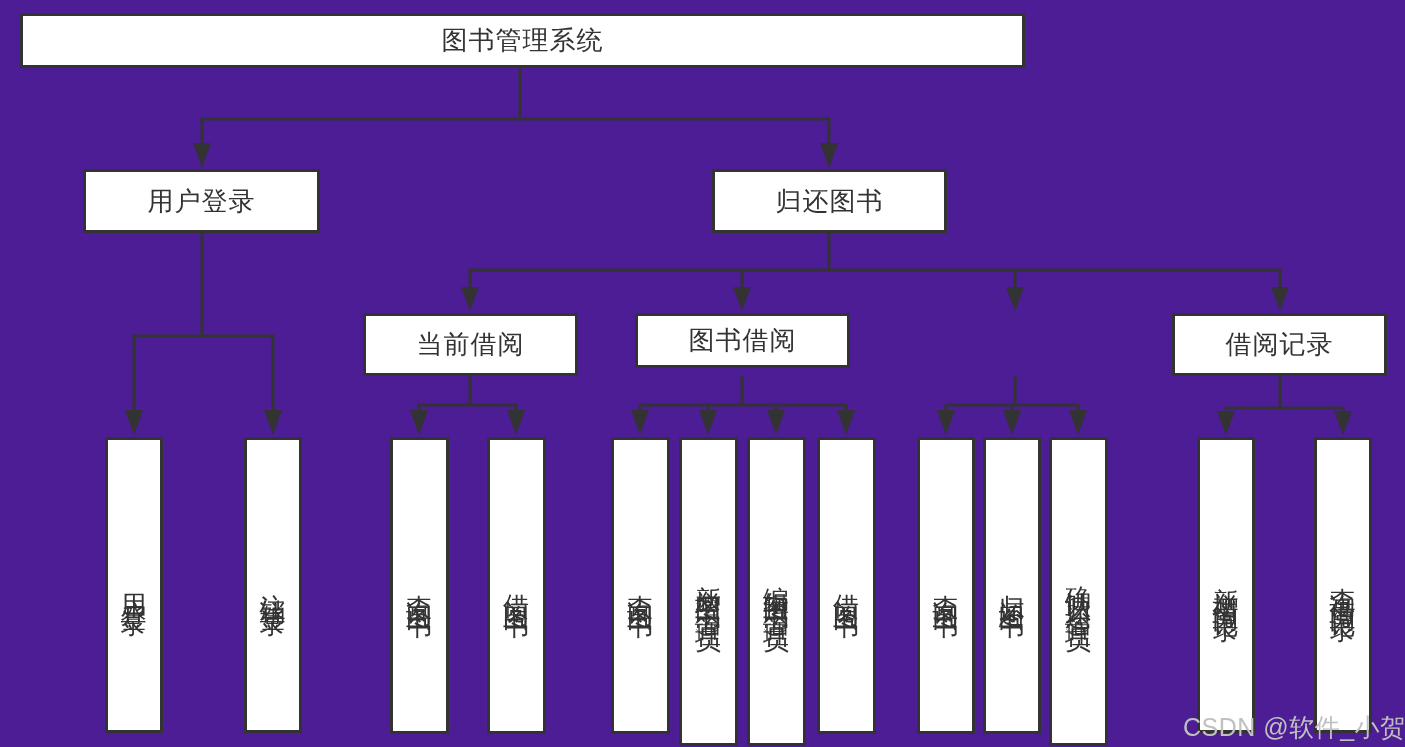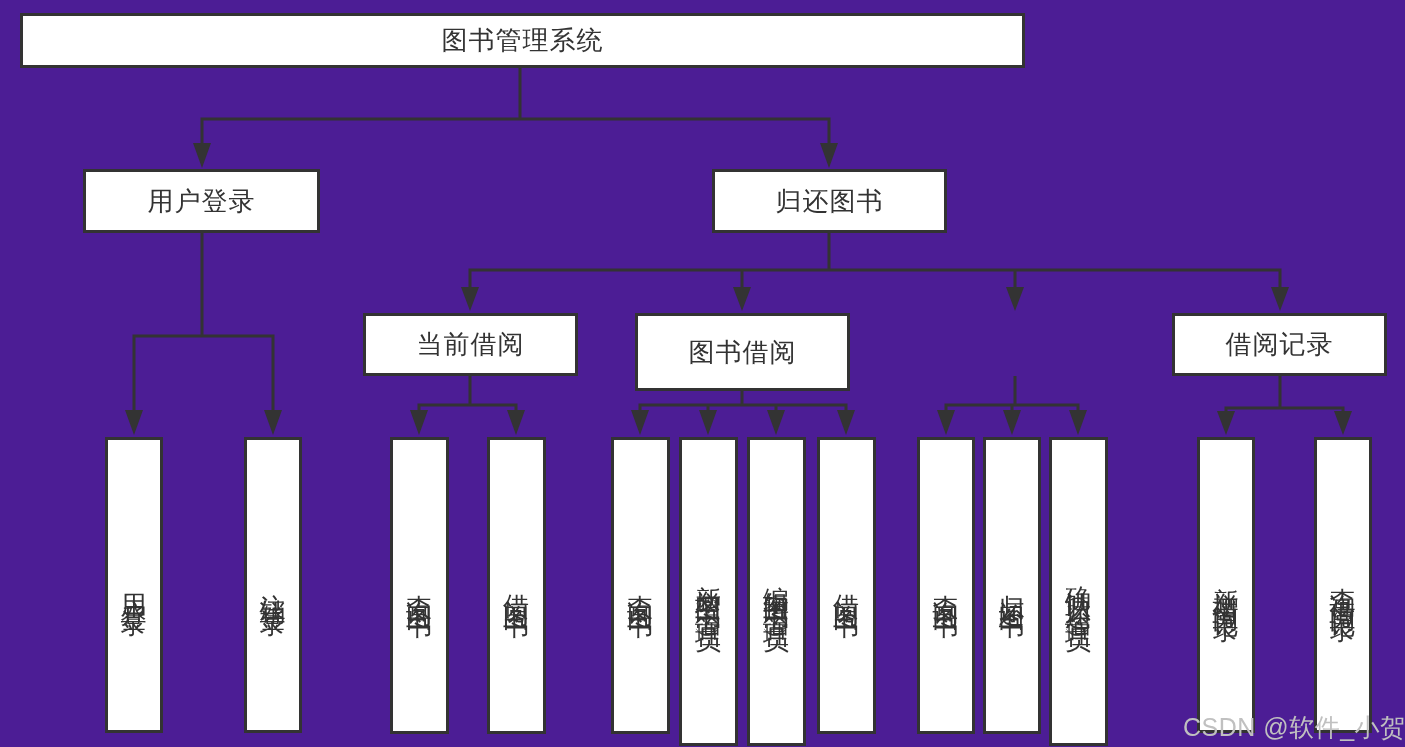--- a/index.html
+++ b/index.html
@@ -94,21 +94,21 @@
       <polygon points="1334,411 1352,411 1343,435"></polygon>
     </g>
   </svg>
 
   <div class="node hbox" style="left:20px;top:13px;width:1005px;height:55px;">图书管理系统</div>
 
   <div class="node hbox" style="left:83px;top:169px;width:237px;height:64px;">用户登录</div>
   <div class="node hbox" style="left:712px;top:169px;width:235px;height:64px;">归还图书</div>
 
   <div class="node hbox" style="left:363px;top:313px;width:215px;height:63px;">当前借阅</div>
-  <div class="node hbox" style="left:635px;top:313px;width:215px;height:78px;">图书借阅</div>
+  <div class="node hbox" style="left:635px;top:313px;width:215px;height:55px;">图书借阅</div>
   <div class="node hbox" style="left:1172px;top:313px;width:215px;height:63px;">借阅记录</div>
 
   <div class="node vbox" style="left:105px;top:437px;width:58px;height:296px;">用户登录</div>
   <div class="node vbox" style="left:244px;top:437px;width:58px;height:296px;">注销登录</div>
 
   <div class="node vbox" style="left:390px;top:437px;width:59px;height:297px;">查询图书</div>
   <div class="node vbox" style="left:487px;top:437px;width:59px;height:297px;">借阅图书</div>
 
   <div class="node vbox" style="left:611px;top:437px;width:59px;height:297px;">查询图书</div>
   <div class="node vbox" style="left:679px;top:437px;width:59px;height:309px;">新增图书（管理员）</div>

